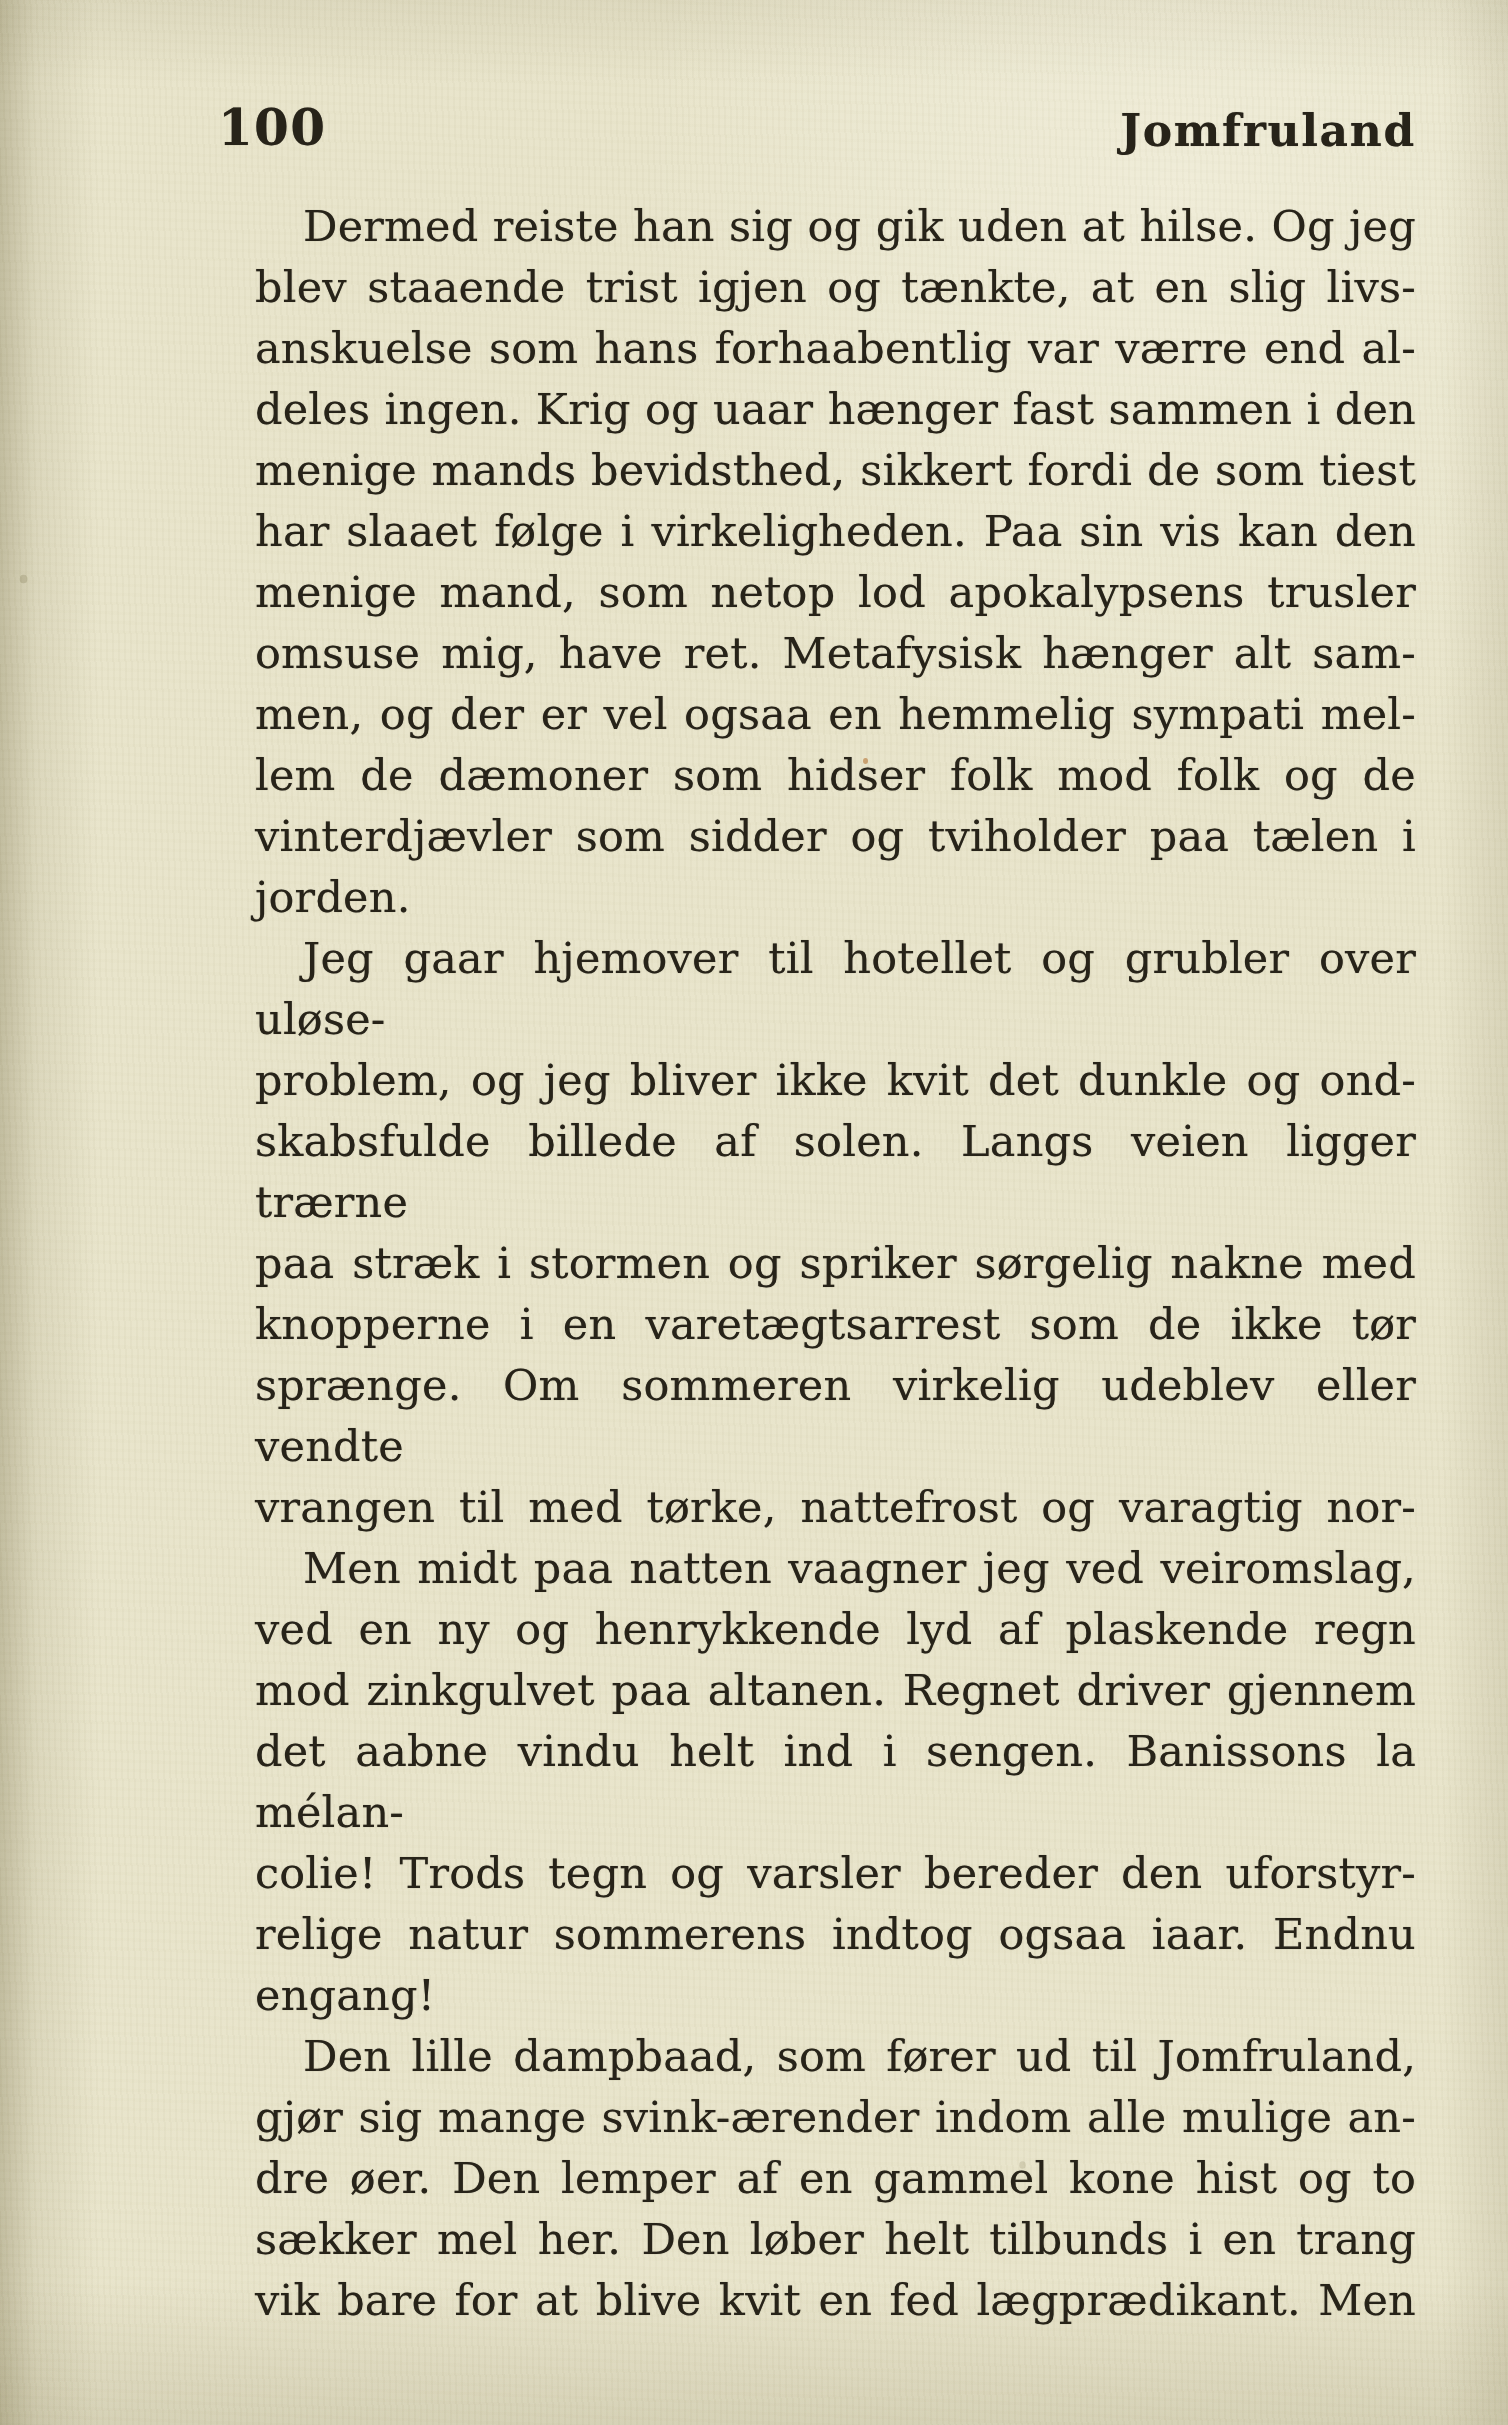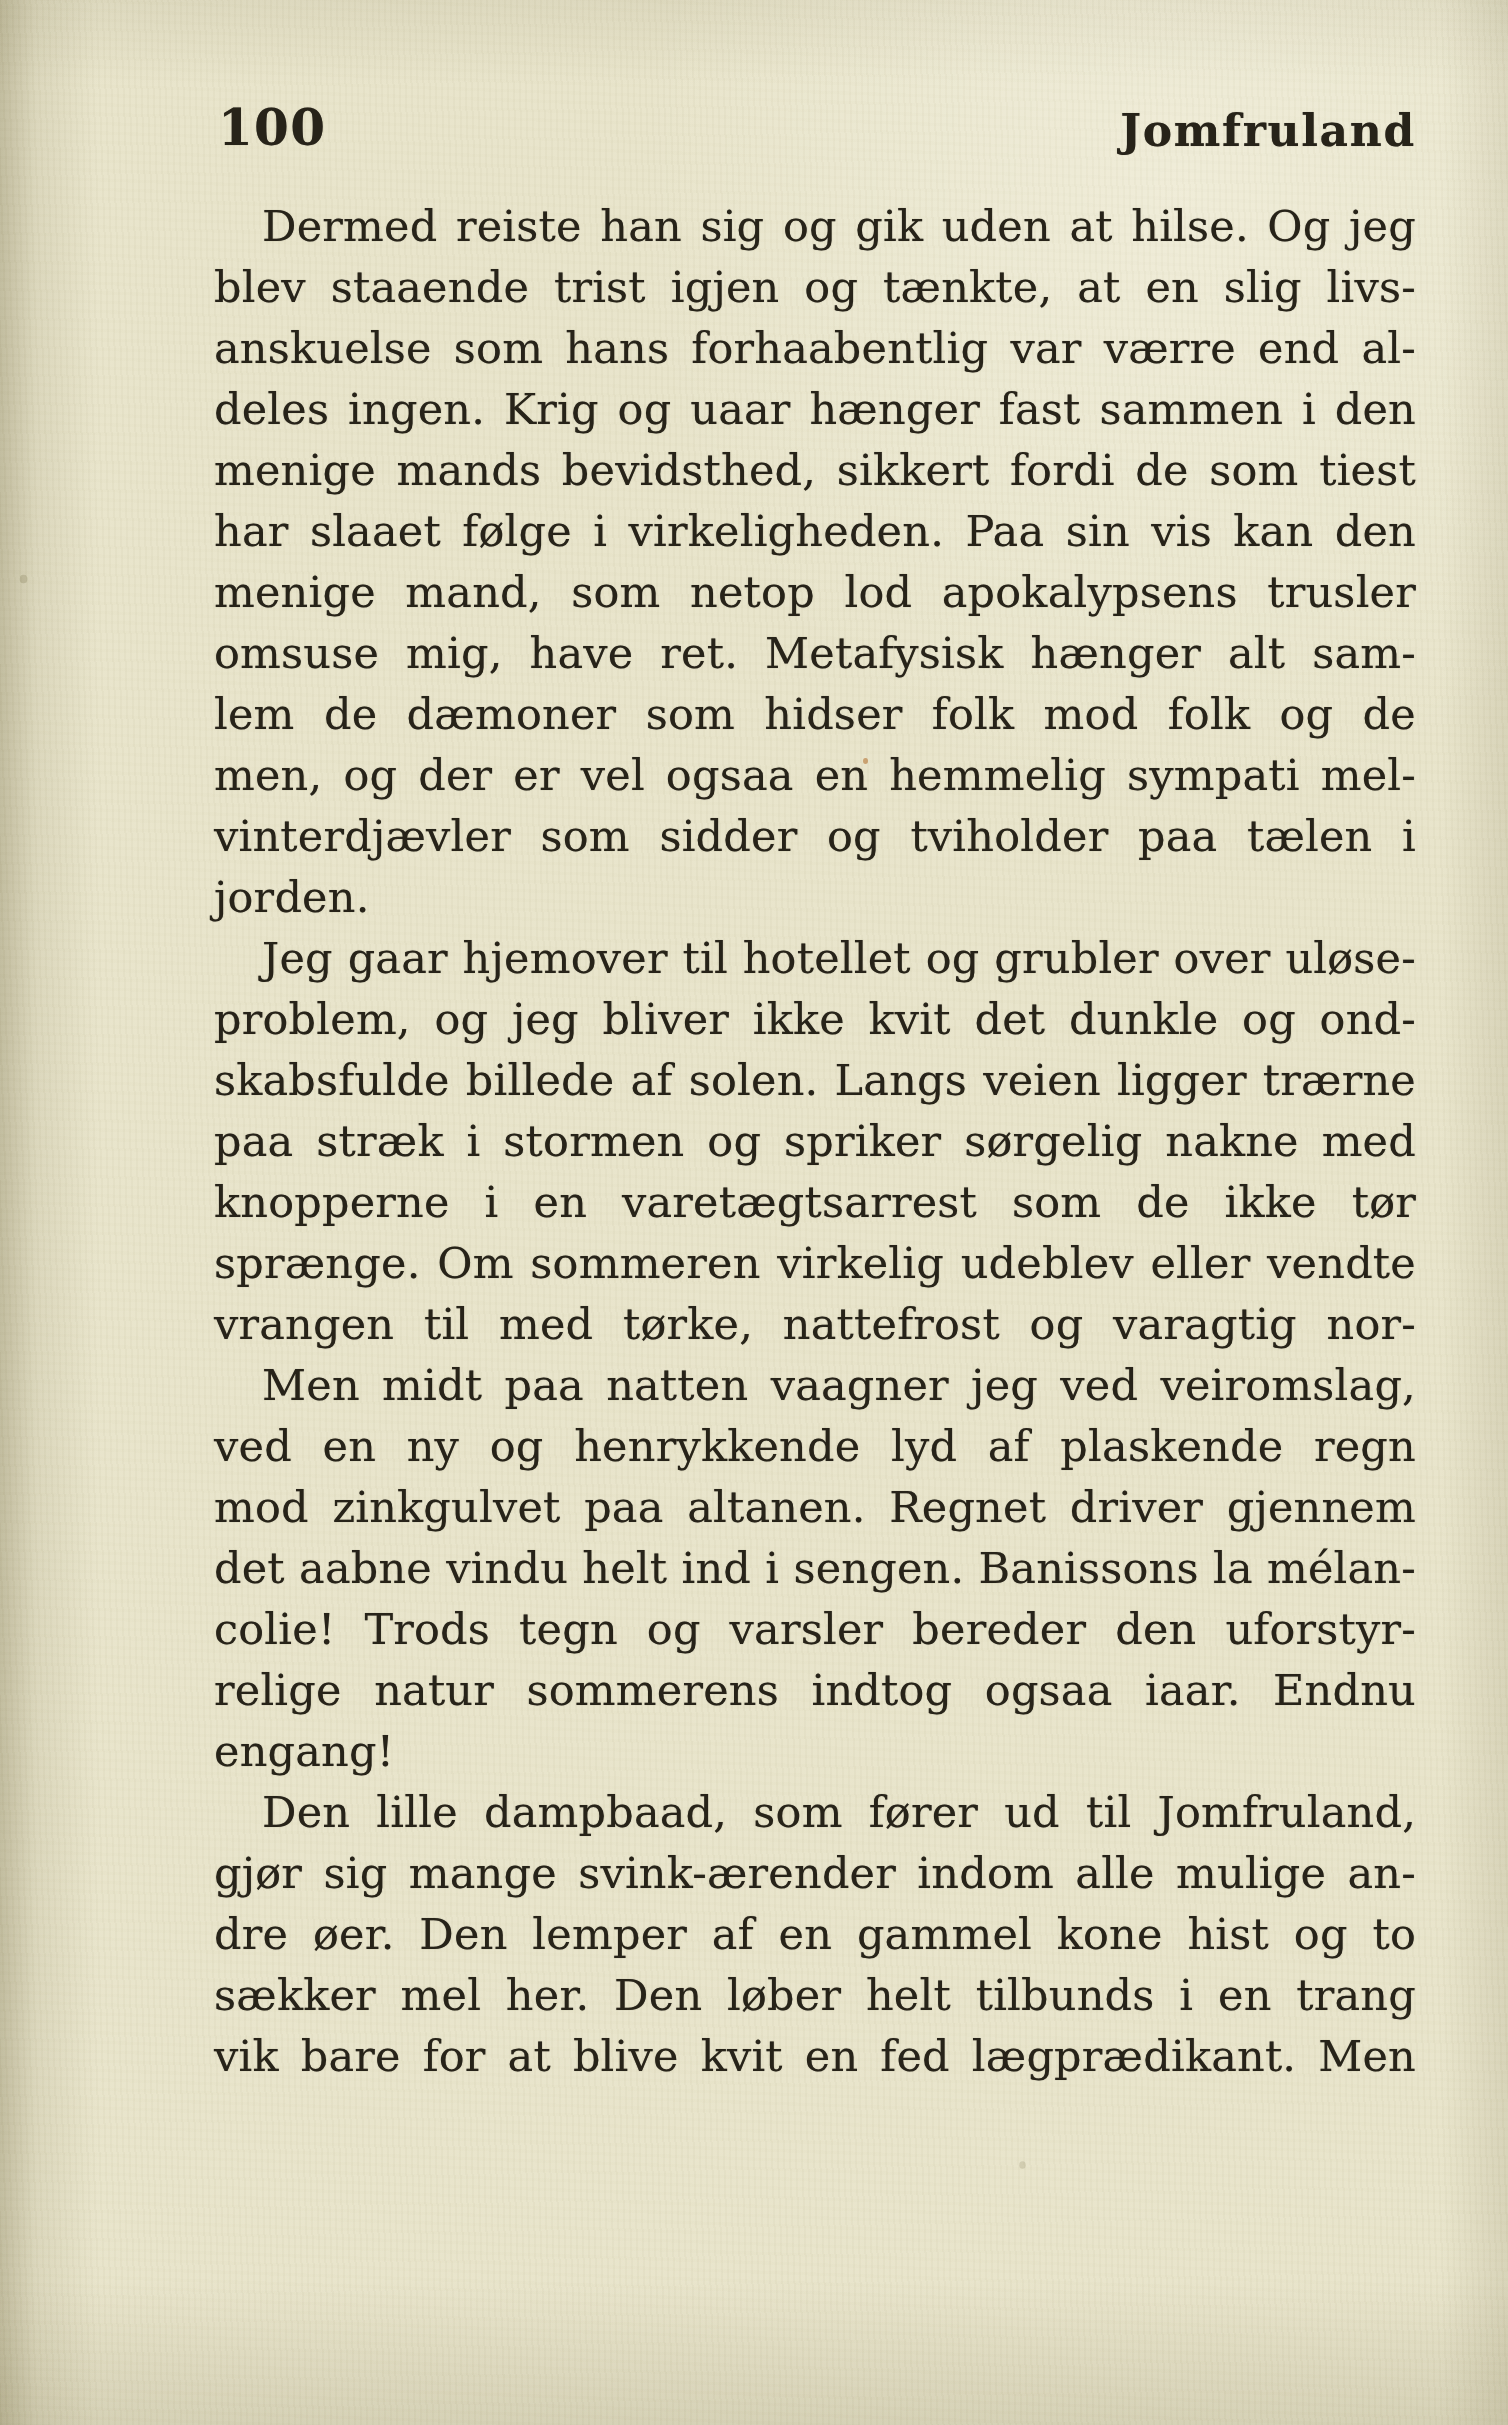--- a/index.html
+++ b/index.html
@@ -91,20 +91,21 @@
     z-index: 1;
     font-size: 43px;
     line-height: 61px;
     letter-spacing: 0.2px;
     text-shadow: 0 0 0.8px rgba(38,33,24,0.5);
   }
   .para { margin: 0; }
   .line {
     text-align: justify;
     text-align-last: justify;
+    margin-left: 41px;
   }
   .line.first { text-indent: 48px; }
   .line.end   { text-align-last: left; }
 </style>
 </head>
 <body>
 
 <div class="paper-shading"></div>
 <div class="paper-grain"></div>
 
@@ -116,22 +117,22 @@
 <main class="textblock">
     <div class="para">
       <div class="line first">Dermed reiste han sig og gik uden at hilse. Og jeg</div>
       <div class="line">blev staaende trist igjen og tænkte, at en slig livs-</div>
       <div class="line">anskuelse som hans forhaabentlig var værre end al-</div>
       <div class="line">deles ingen. Krig og uaar hænger fast sammen i den</div>
       <div class="line">menige mands bevidsthed, sikkert fordi de som tiest</div>
       <div class="line">har slaaet følge i virkeligheden. Paa sin vis kan den</div>
       <div class="line">menige mand, som netop lod apokalypsens trusler</div>
       <div class="line">omsuse mig, have ret. Metafysisk hænger alt sam-</div>
+      <div class="line">men, og der er vel ogsaa en hemmelig sympati mel-</div>
       <div class="line">lem de dæmoner som hidser folk mod folk og de</div>
-      <div class="line">men, og der er vel ogsaa en hemmelig sympati mel-</div>
       <div class="line">vinterdjævler som sidder og tviholder paa tælen i</div>
       <div class="line end">jorden.</div>
     </div>
     <div class="para">
       <div class="line first">Jeg gaar hjemover til hotellet og grubler over uløse-</div>
       <div class="line">problem, og jeg bliver ikke kvit det dunkle og ond-</div>
       <div class="line">skabsfulde billede af solen. Langs veien ligger trærne</div>
       <div class="line">paa stræk i stormen og spriker sørgelig nakne med</div>
       <div class="line">knopperne i en varetægtsarrest som de ikke tør</div>
       <div class="line">sprænge. Om sommeren virkelig udeblev eller vendte</div>

